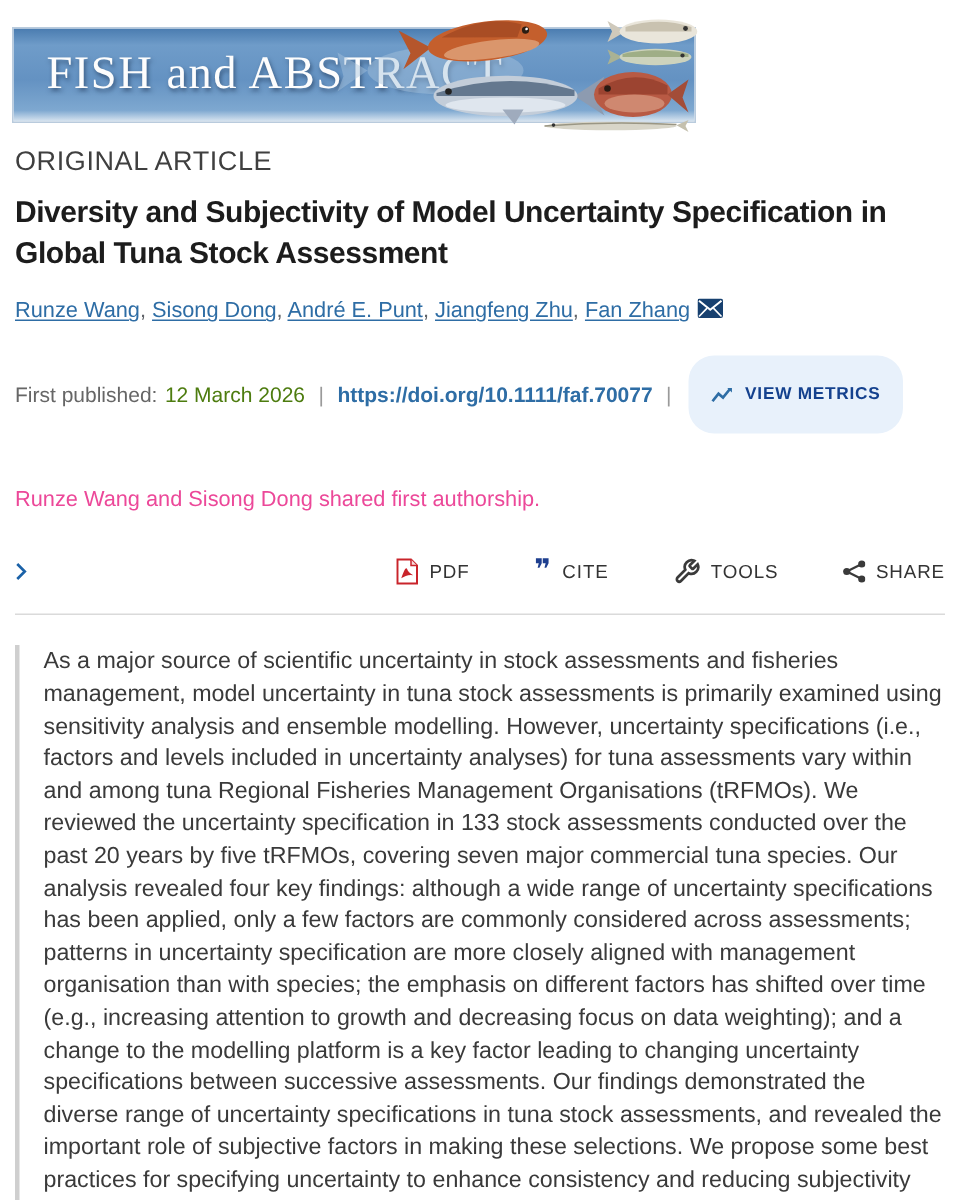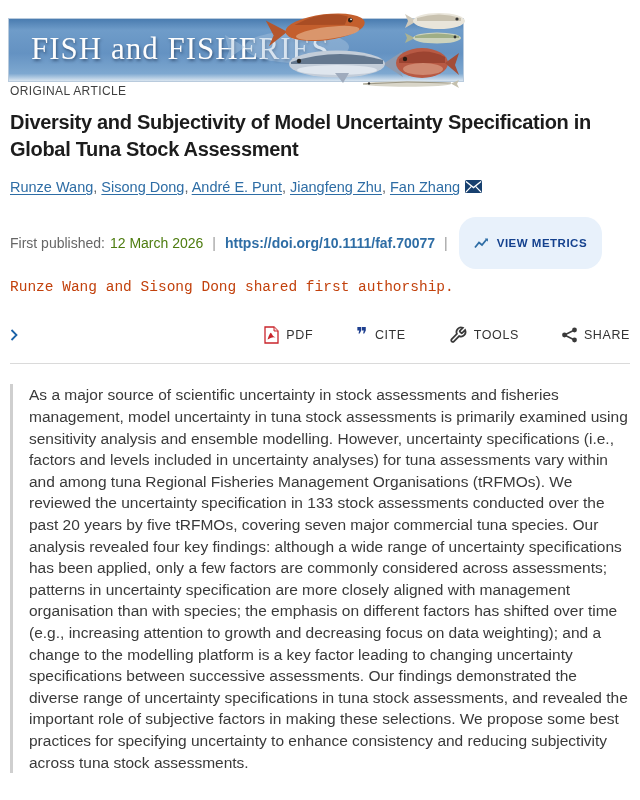--- a/index.html
+++ b/index.html
@@ -15,39 +15,39 @@
   }
   .banner-title {
     position:absolute; left:22px; top:50%; transform:translateY(-54%);
     color:#fdfdfd; font-family:"Liberation Serif","DejaVu Serif",serif;
     font-size:31px; letter-spacing:1px; text-shadow:1px 2px 3px rgba(20,40,70,.55);
     white-space:nowrap;
   }
   .banner-fish { position:absolute; right:-2px; top:-12px; }
 
   
-  .article-type { margin-top:2px; font-size:12px; color:#3f3f3f; letter-spacing:.4px; }
+  .article-type { margin-top:15px; font-size:18px; color:#3f3f3f; letter-spacing:.4px; }
   .article-title { margin-top:11px; max-width:624px; font-size:20px; font-weight:bold;
     color:#1c1c1c; line-height:1.33; letter-spacing:-0.3px; }
 
   .authors { margin-top:15px; font-size:14.5px; line-height:1.4; }
   .authors a { color:#2e6da5; text-decoration:underline; text-underline-offset:2px; cursor:pointer; }
   .authors .sep { color:#5f6368; }
   .mail-icon { display:inline-block; vertical-align:-1px; margin-left:5px; }
 
   .pub-row { margin-top:19px; display:flex; align-items:center; font-size:14px; color:#666; }
   .pub-date { color:#4d7c0f; margin-left:5px; }
   .pipe { margin:0 9px; color:#9a9a9a; }
   .doi-link { color:#2e6da5; font-weight:bold; text-decoration:none; cursor:pointer; }
   .metrics-btn { display:inline-flex; align-items:center; gap:8px; margin-left:2px;
     background:#e8f1fb; border:none; border-radius:17px; padding:20px 15px;
     color:#14418e; font-size:11.5px; font-weight:bold; letter-spacing:.5px;
     font-family:inherit; cursor:pointer; }
 
-  .authorship-note { margin-top:10px; font-size:14.5px; color:#c2410c;font-family:Liberation Mono, monospace; }
+  .authorship-note { margin-top:36px; font-size:14.5px; color:#ec4899; }
 
   .action-row { margin-top:31px; display:flex; align-items:center; justify-content:space-between; }
   .read-link { display:inline-flex; align-items:center; gap:8px; color:#1b62a8;
     font-size:16.5px; font-weight:bold; cursor:pointer; }
   .toolbar { display:flex; align-items:center; gap:43px; }
   .tool-item { display:inline-flex; align-items:center; gap:7px; cursor:pointer;
     font-size:12.5px; color:#333; letter-spacing:.6px; }
   .cite-glyph { color:#1e3f8f; font-size:19px; line-height:10px; font-weight:bold; }
 
   .divider { margin-top:19px; border-top:1px solid #dadada; }
@@ -57,21 +57,21 @@
   .abstract h2 { font-size:22px; font-weight:600; color:#333; letter-spacing:.2px; }
   .abstract p { margin-top:17px; font-size:15.5px; line-height:21.6px; color:#3a3a3a;
     max-width:600px; }
 </style>
 </head>
 <body>
 
 <div class="page">
 
   <div class="banner">
-    <span class="banner-title">FISH and FISHERIES</span>
+    <span class="banner-title">FISH and ABSTRACT</span>
     <svg class="banner-fish" width="248" height="88" viewBox="0 0 248 88">
 
       <g opacity="0.45" fill="#a8c4de">
         <ellipse cx="80" cy="40" rx="52" ry="16"></ellipse>
         <polygon points="28,40 8,28 12,44 8,54"></polygon>
       </g>
 
       <g transform="rotate(-7 110 20)">
         <polygon points="70,20 50,6 56,22 50,32" fill="#b5562c"></polygon>
         <ellipse cx="108" cy="20" rx="40" ry="13" fill="#c45f2d"></ellipse>

